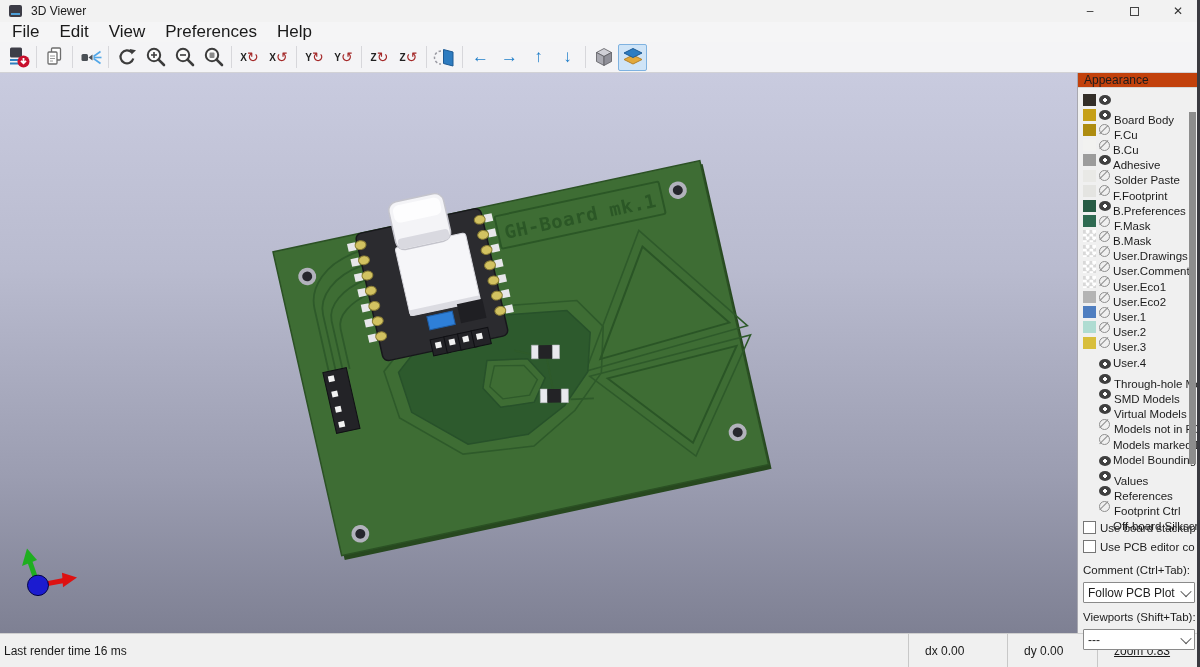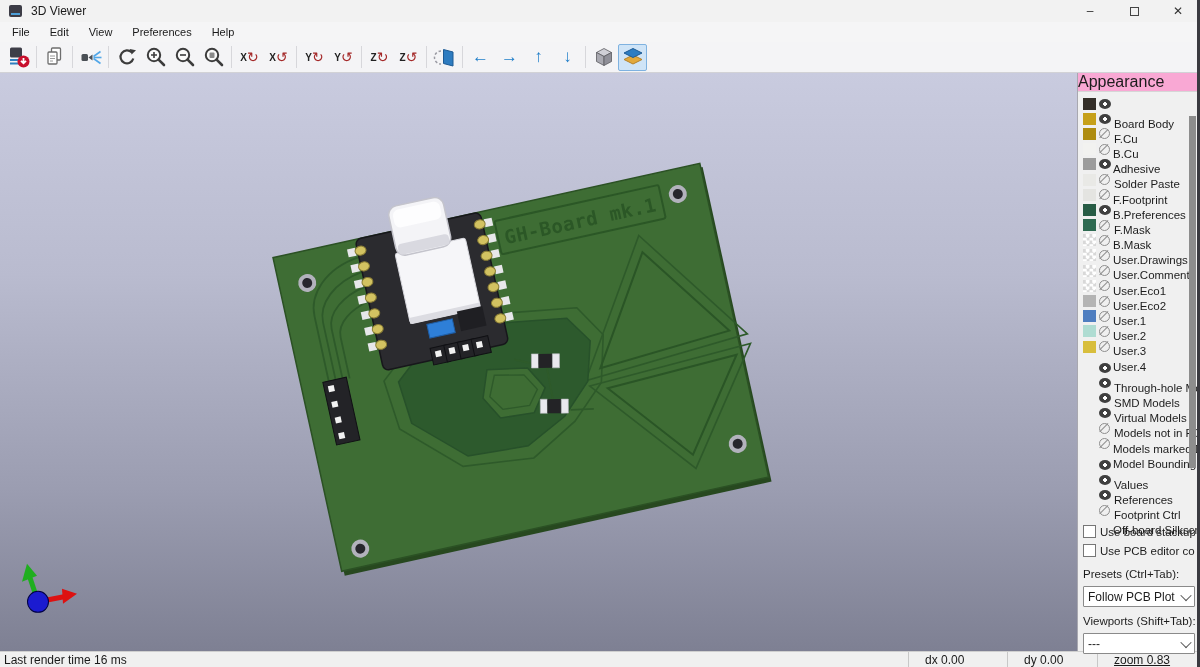--- a/index.html
+++ b/index.html
@@ -13,21 +13,21 @@
   .app-icon { width:13px; height:12px; margin-left:9px; background:#3c3c46; border-radius:2px; position:relative; }
   .app-icon::after { content:''; position:absolute; left:2px; right:2px; bottom:2px; height:2px; background:#4d9fd8; }
   .title-text { font-size:12px; color:#1a1a1a; margin-left:9px; }
   .win-btns { margin-left:auto; display:flex; height:100%; }
   .win-btn { width:44px; height:100%; display:flex; align-items:center; justify-content:center;
     font-size:12px; color:#333; }
   .max-glyph { width:9px; height:9px; border:1px solid #444; }
 
   
   .menubar { height:20px; background:#f5f5f6; display:flex; align-items:center; padding-left:2px; flex:0 0 auto; }
-  .menu-item { font-size:11px; color:#1a1a1a; padding:0 10px; height:100%; display:flex; align-items:center; }
+  .menu-item { font-size:17px; color:#1a1a1a; padding:0 10px; height:100%; display:flex; align-items:center; }
 
   
   .toolbar { height:31px; background:#f4f4f6; border-bottom:1px solid #d2d2d6; display:flex;
     align-items:center; padding-left:4px; flex:0 0 auto; }
   .tb-btn { width:29px; height:27px; display:flex; align-items:center; justify-content:center;
     border:1px solid transparent; border-radius:2px; flex:0 0 auto; }
   .tb-btn.selected { background:#cfe4f7; border-color:#7fb2e0; }
   .tb-sep { width:1px; height:22px; background:#d7d7db; margin:0 3px; flex:0 0 auto; }
   .rot { gap:0; }
   .rot .ax { font-size:10px; font-weight:bold; color:#222; }
@@ -36,22 +36,22 @@
 
   
   .main { flex:1 1 auto; display:flex; min-height:0; }
   .viewport { position:relative; flex:1 1 auto;
     background:linear-gradient(180deg,#c9cbdf 0%,#b9bbcf 35%,#9b9db1 72%,#7e8093 100%); }
   .viewport svg { position:absolute; inset:0; }
 
   
   .panel { width:123px; flex:0 0 auto; background:#f0f0f0; border-left:1px solid #a8a8b0;
     display:flex; flex-direction:column; font-size:11.5px; color:#1c1c1c; position:relative; }
-  .panel-h { height:21px; display:flex; align-items:center; padding-left:0; font-size:16px;
-    border-bottom:1px solid #d6d6d6; background:#f9a8d4; }
+  .panel-h { height:21px; display:flex; align-items:center; padding-left:6px; font-size:12px;
+    border-bottom:1px solid #d6d6d6; background:#c2410c; }
   .list { position:relative; padding:4px 0 2px 5px; flex:0 0 auto; }
   .row { display:flex; align-items:center; height:15.2px; gap:3px; }
   .sw { width:13px; height:12px; flex:0 0 auto; }
   .sw.ghost { background:transparent !important; }
   .checker { background:repeating-conic-gradient(#ffffff 0% 25%, #d8d8d8 0% 50%) 0 0 / 6.5px 6.5px; }
   .vi { width:12px; height:11px; flex:0 0 auto; position:relative; }
   .vi.eye { border-radius:50%; height:10px;
     background:radial-gradient(circle at 50% 50%, #ffffff 0 1.6px, #3f3f3f 1.7px 100%); }
   .vi.eye-off { height:11px; width:11px; border:1.4px solid #8e8e8e; border-radius:50%; }
   .vi.eye-off::after { content:''; position:absolute; left:-2px; top:3.4px; width:12px; height:1.4px;
@@ -68,21 +68,21 @@
   .sec-label { margin-top:8px; height:15px; white-space:nowrap; overflow:hidden; }
   .dropdown { margin-top:3px; height:21px; background:#fff; border:1px solid #8a8a8a; border-radius:1px;
     display:flex; align-items:center; padding-left:4px; font-size:12px; position:relative; overflow:hidden; }
   .dd-text { white-space:nowrap; overflow:hidden; flex:1; }
   .dd-caret { position:absolute; right:0; top:0; bottom:0; width:17px; background:#fff;
     display:flex; align-items:center; justify-content:center; }
   .dd-caret::after { content:''; width:7px; height:7px; border-right:1.4px solid #555;
     border-bottom:1.4px solid #555; transform:rotate(45deg) translate(-1px,-1px); }
 
   
-  .statusbar { height:16px; background:#f0f0f0; border-top:1px solid #cfcfcf; display:flex;
+  .statusbar { height:34px; background:#f0f0f0; border-top:1px solid #cfcfcf; display:flex;
     align-items:center; font-size:12px; color:#1a1a1a; flex:0 0 auto; }
   .sb-left { padding-left:4px; flex:1 1 auto; }
   .sb-sep { width:1px; height:100%; background:#c8c8c8; flex:0 0 auto; }
   .sb-cell { height:100%; display:flex; align-items:center; padding-left:16px; flex:0 0 auto; }
   .sb-dx { width:98px; } .sb-dy { width:89px; } .sb-zoom { width:102px;text-decoration:underline; }
 </style>
 </head>
 <body>
 
 <div class="window">
@@ -522,21 +522,21 @@
 
       <div class="panel-bottom">
         <div class="chk-row">
           <span class="chk"></span>
           <span class="chk-lb">Use board stackup colors</span>
         </div>
         <div class="chk-row">
           <span class="chk"></span>
           <span class="chk-lb">Use PCB editor copper colors</span>
         </div>
-        <div class="sec-label">Presets (Ctrl+Tab):</div>
+        <div class="sec-label">Comment (Ctrl+Tab):</div>
         <div class="dropdown">
           <span class="dd-text">Follow PCB Plot Settings</span>
           <span class="dd-caret"></span>
         </div>
         <div class="sec-label">Viewports (Shift+Tab):</div>
         <div class="dropdown">
           <span class="dd-text">---</span>
           <span class="dd-caret"></span>
         </div>
       </div>

